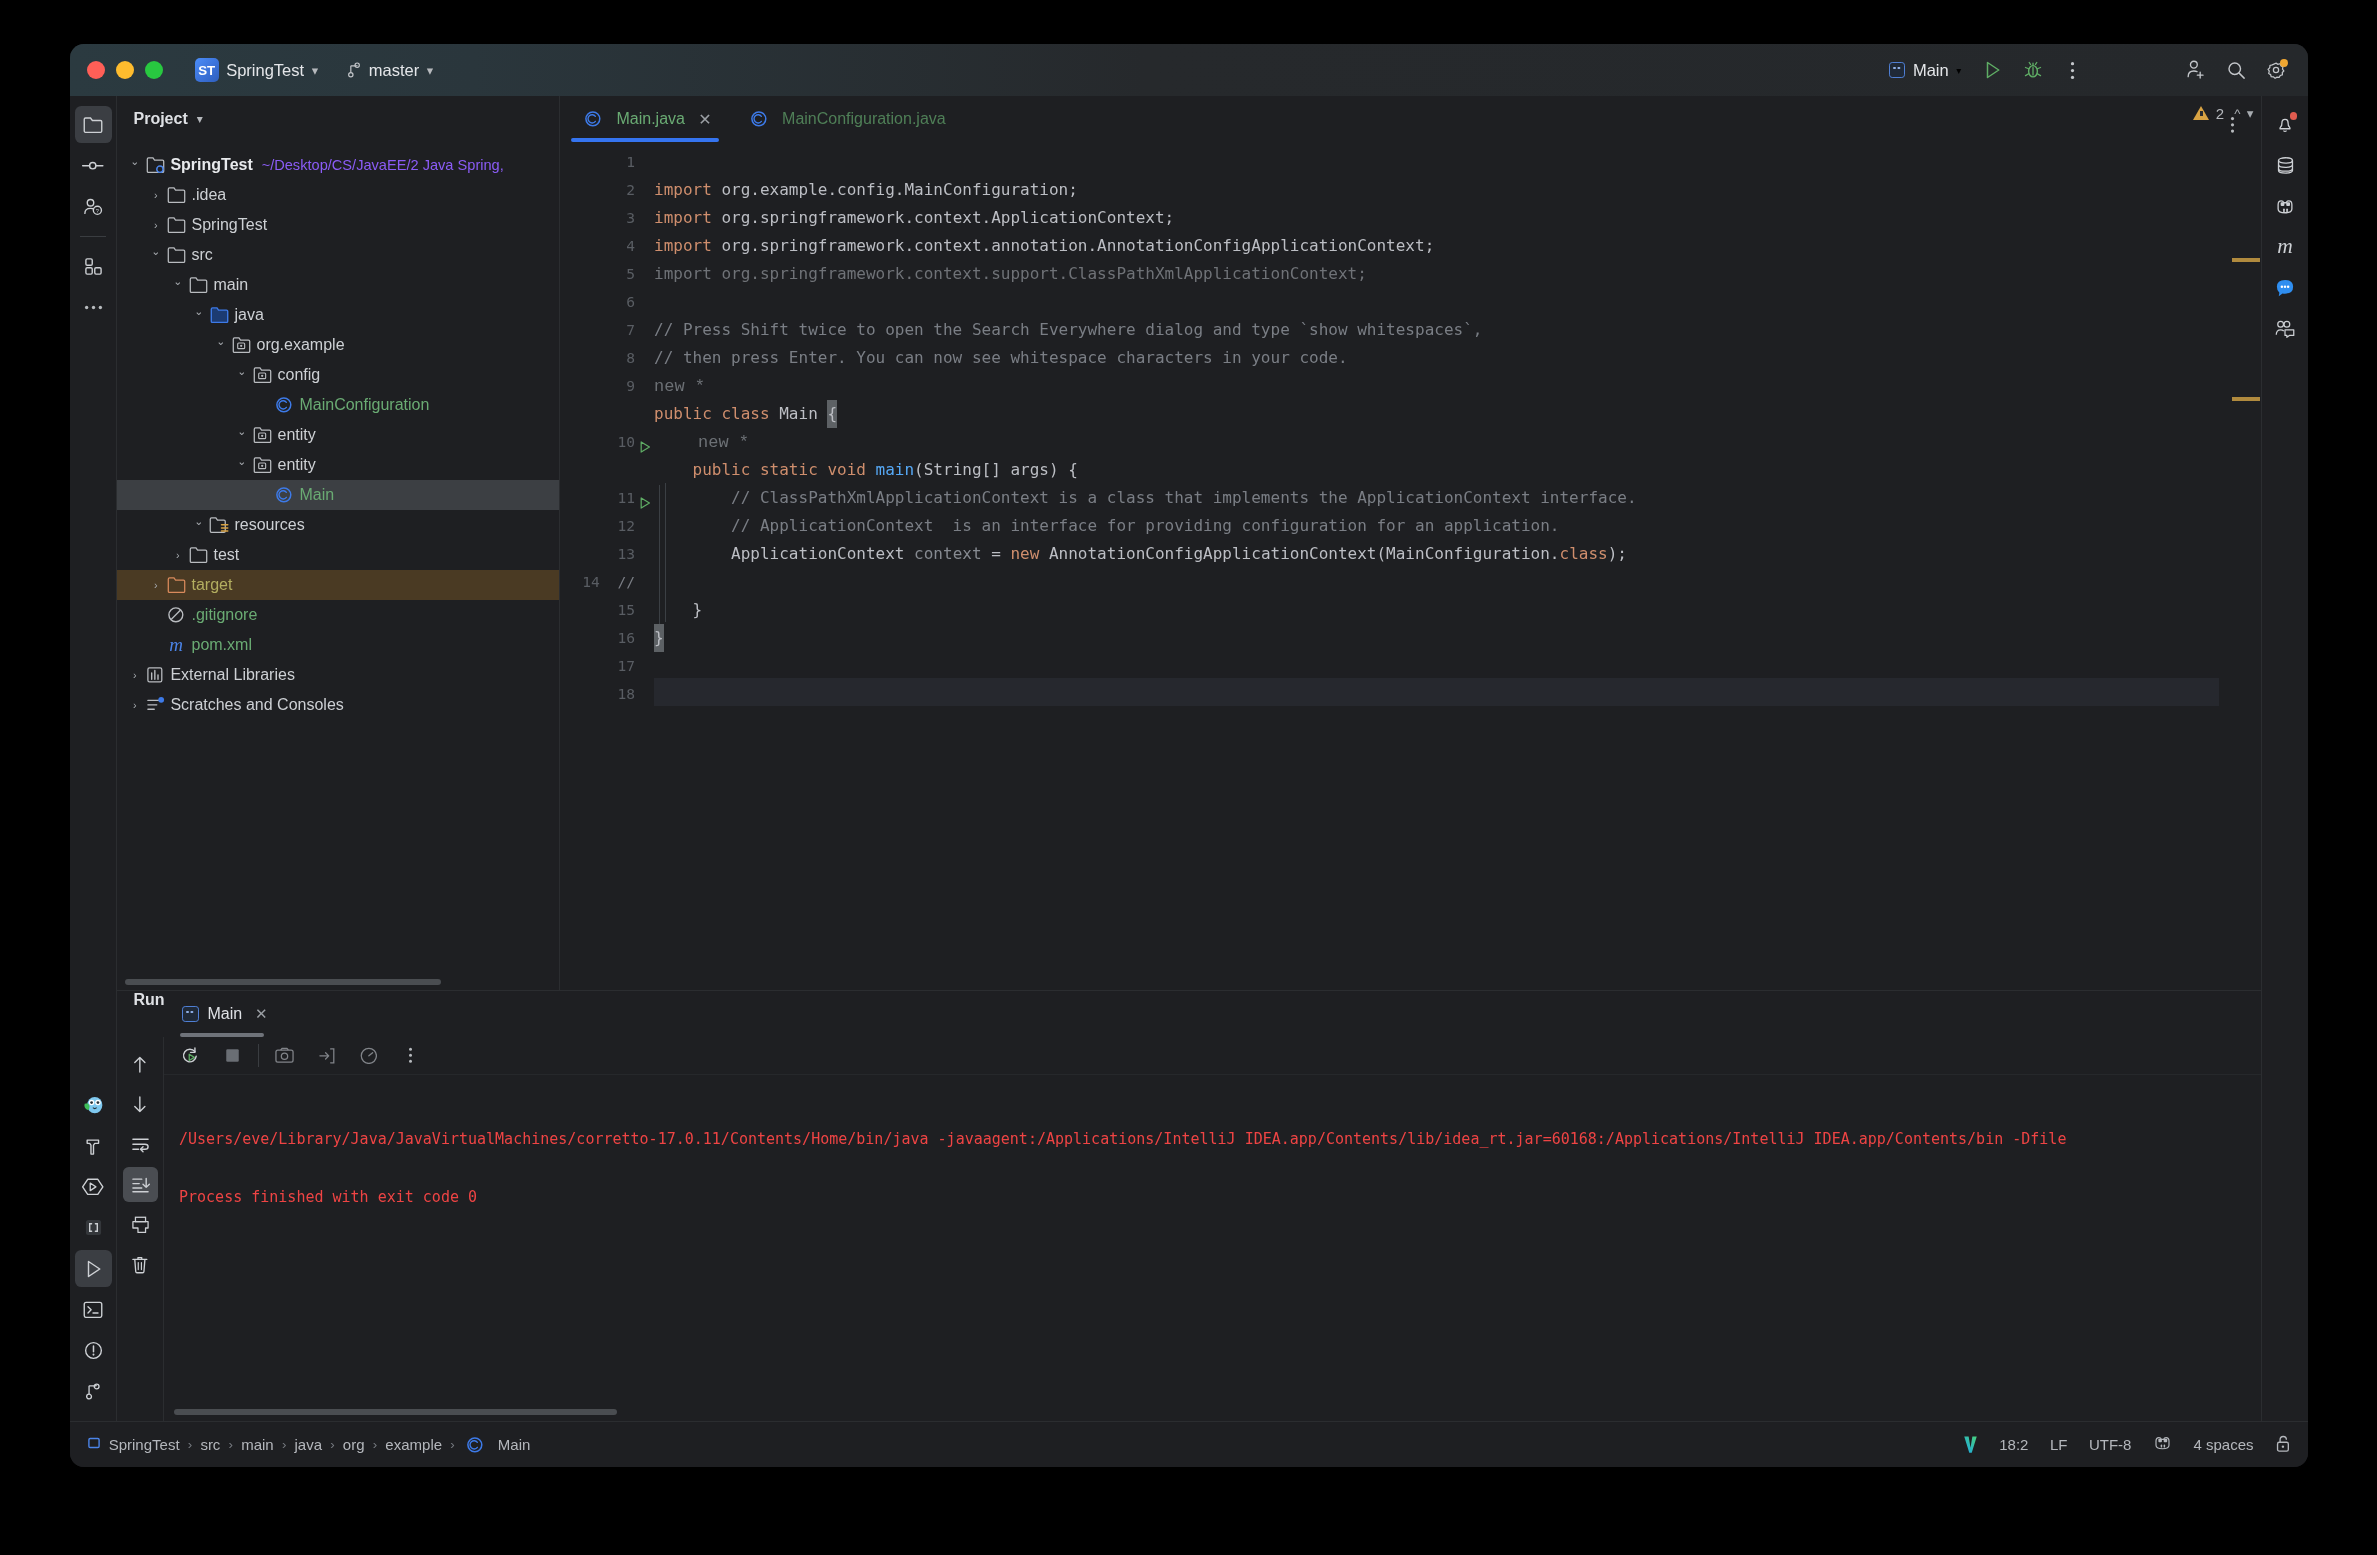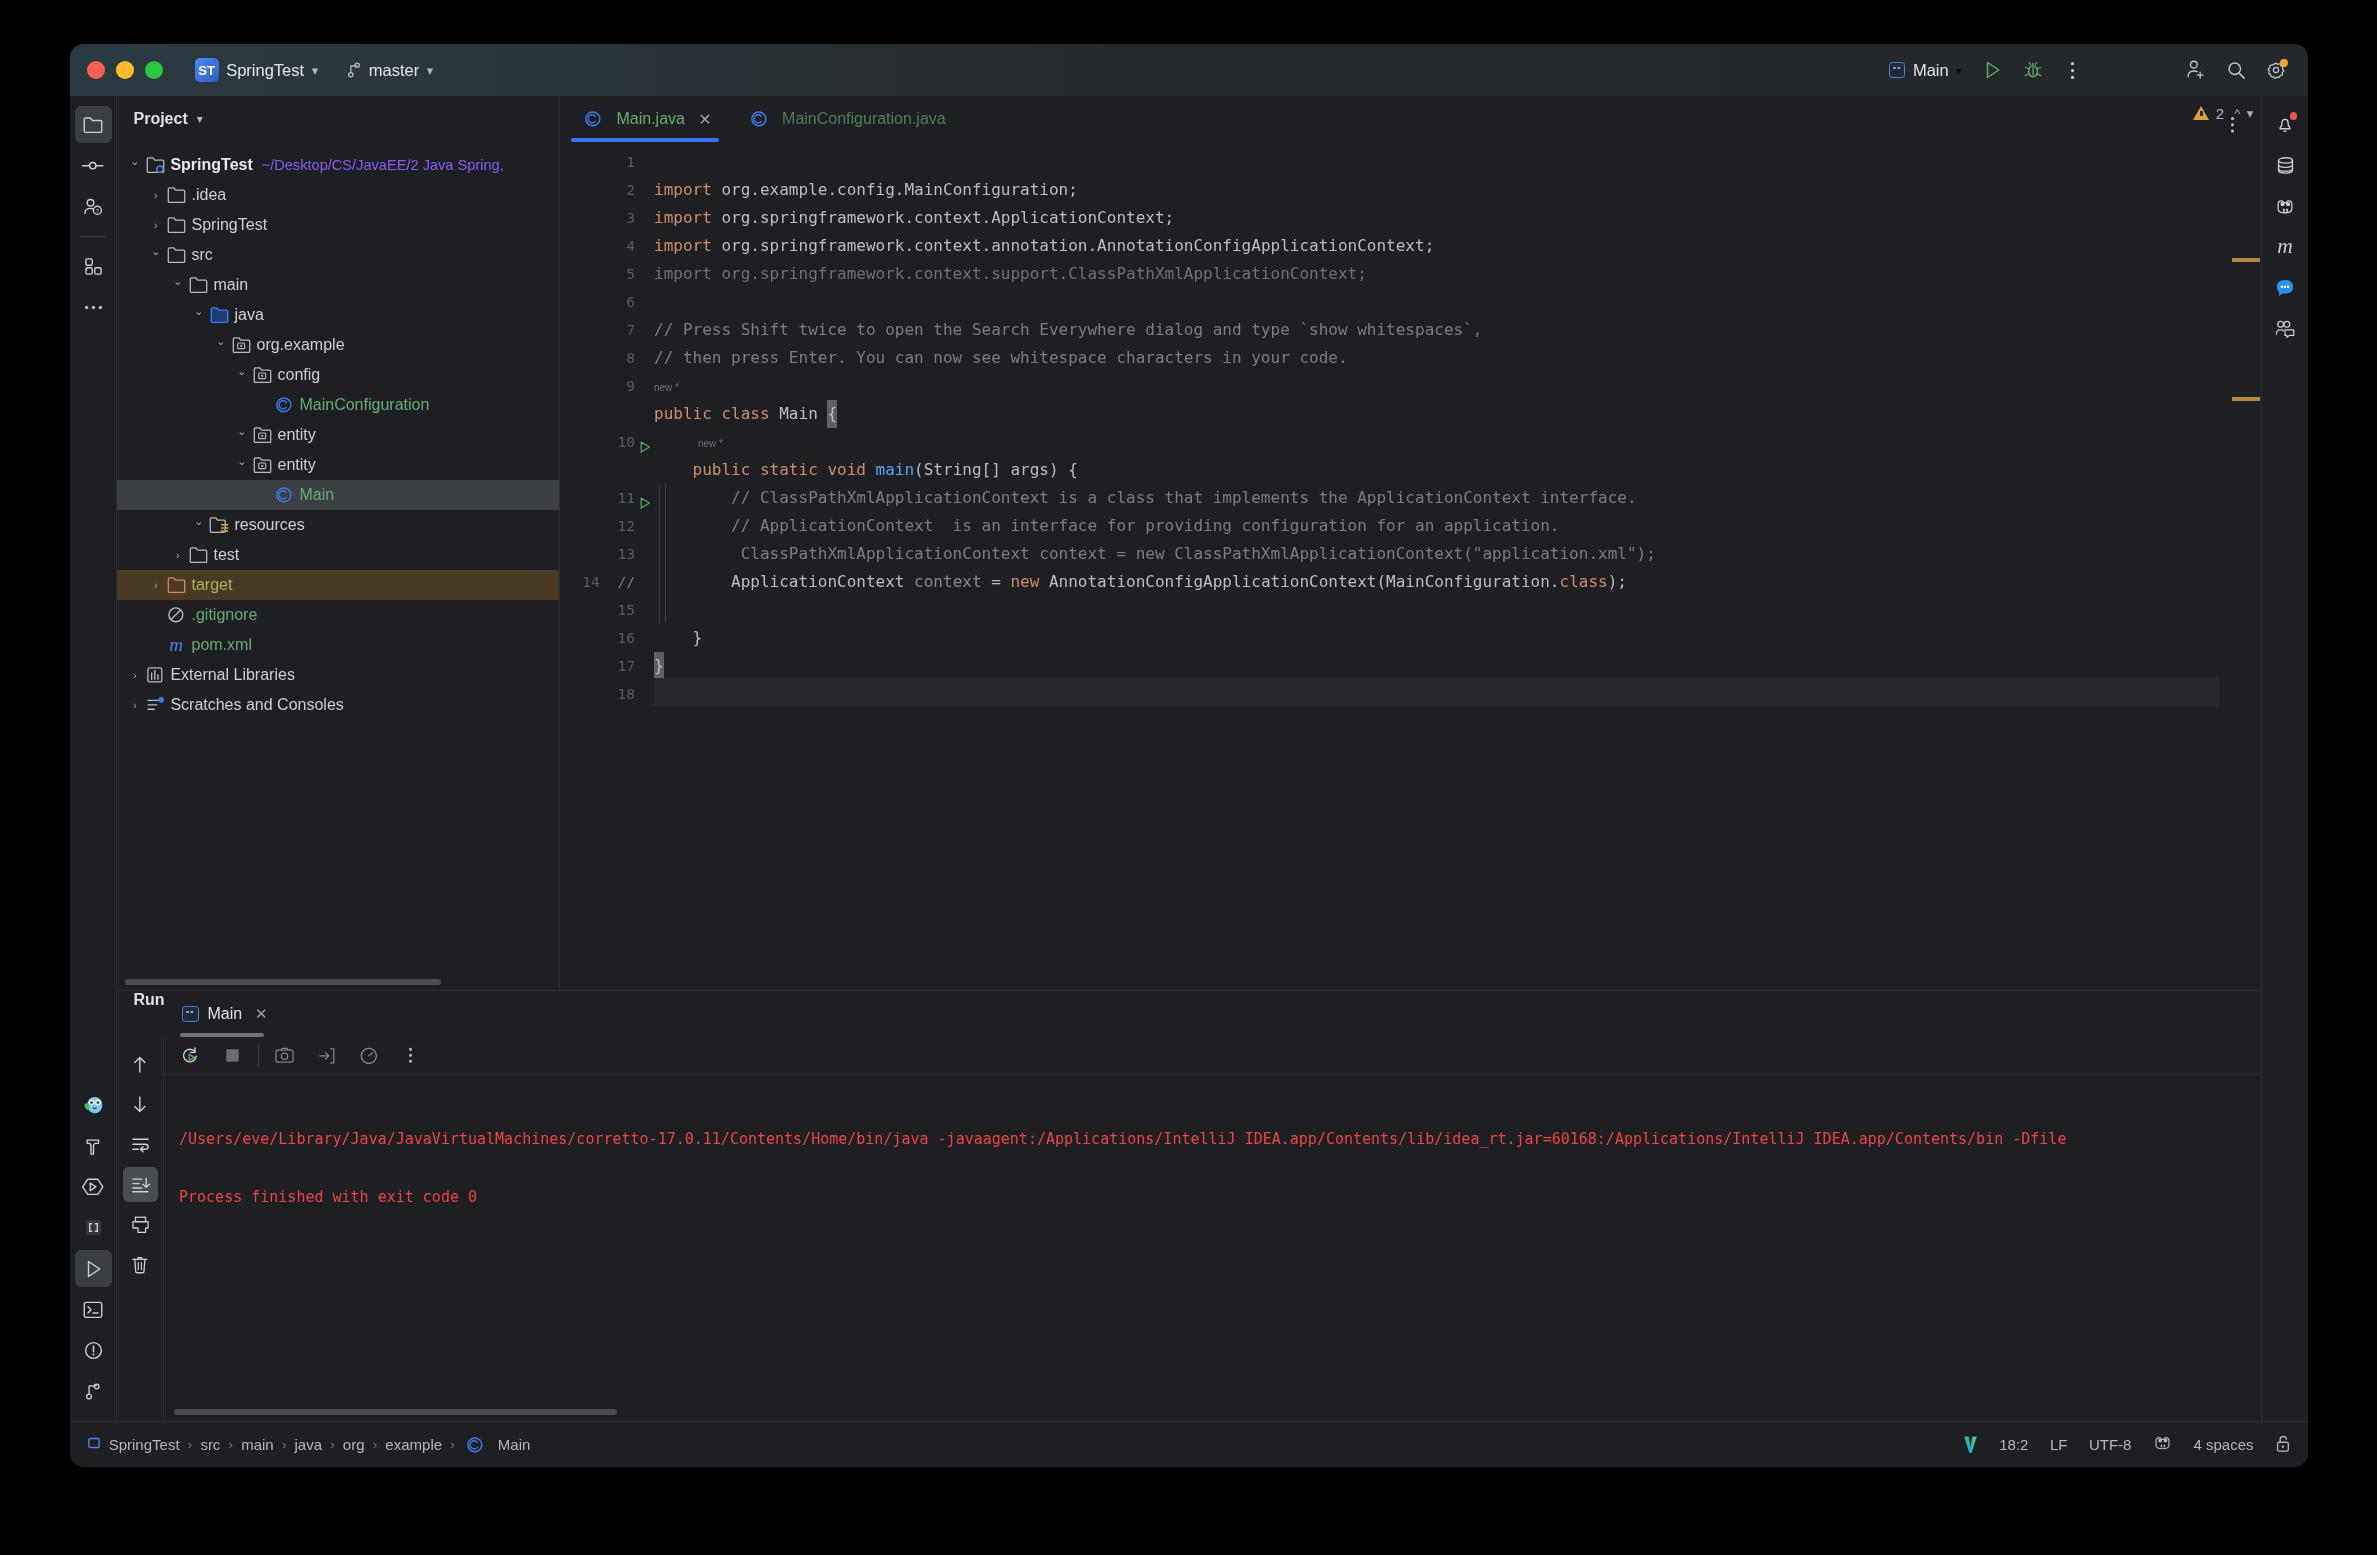--- a/index.html
+++ b/index.html
@@ -120,21 +120,21 @@
     font-family:"DejaVu Sans Mono", monospace;
     font-size:16px; white-space:pre; color:#bcbec4;
   }
   .gn { color:#595d63; font-size:14.6px; font-family:"DejaVu Sans Mono", monospace; padding-right:19px; position:relative; }
   .gn .play { position:absolute; right:2.5px; top:7px; }
   .kw { color:#cf8e6d; }
   .cmt { color:#7a7e85; }
   .fn { color:#56a8f5; }
   .dim { color:#6f7277; }
   .param { color:#868a91; }
-  .inlay { color:#6c7075; font-size:10px; font-family:Liberation Sans, sans-serif; }
+  .inlay { color:#6c7075; font-size:17px; font-family:Liberation Mono, monospace; }
   .caret-blk { display:inline-block; background:#5d6165; color:#bcbec4; }
   .cur-line { position:absolute; left:0; right:0; height:28px; background:#26282e; }
   .indent-guide { position:absolute; width:0.6px; background:#3b3f44; }
   .code-fold-line { position:absolute; width:0.6px; background:#3b3f44; }
 
   .editor-right-gutter {
     position:absolute; right:0; top:46px; bottom:0; width:42px; background:#1e1f22;
   }
   .insp { position:absolute; right:7.6px; top:8.9px; display:flex; align-items:center; gap:6.3px; }
   .warn-tri { width:0;height:0;border-left:8.2px solid transparent;border-right:8.2px solid transparent;border-bottom:14.6px solid #d9a343; position:relative;}
@@ -622,21 +622,20 @@
                   <div class="cl"><span class="dim">import org.springframework.context.support.ClassPathXmlApplicationContext;</span></div>
                   <div class="cl"></div>
                   <div class="cl"><span class="cmt">// Press Shift twice to open the Search Everywhere dialog and type `show whitespaces`,</span></div>
                   <div class="cl"><span class="cmt">// then press Enter. You can now see whitespace characters in your code.</span></div>
                   <div class="cl"><span class="inlay" style="margin-left: 0px;">new *</span></div>
                   <div class="cl"><span class="kw">public class </span><span>Main </span><span class="caret-blk">{</span></div>
                   <div class="cl"><span class="inlay" style="margin-left: 44px;">new *</span></div>
                   <div class="cl"><span class="kw">    public static void </span><span class="fn">main</span><span>(String[] args) {</span></div>
                   <div class="cl"><span class="cmt">        // ClassPathXmlApplicationContext is a class that implements the ApplicationContext interface.</span></div>
                   <div class="cl"><span class="cmt">        // ApplicationContext  is an interface for providing configuration for an application.</span></div>
-                  <div class="cl"><span class="cmt">         ClassPathXmlApplicationContext context = new ClassPathXmlApplicationContext("application.xml");</span></div>
                   <div class="cl"><span>        ApplicationContext </span><span class="param">context </span><span>= </span><span class="kw">new </span><span>AnnotationConfigApplicationContext(MainConfiguration.</span><span class="kw">class</span><span>);</span></div>
                   <div class="cl"></div>
                   <div class="cl"><span>    }</span></div>
                   <div class="cl"><span class="caret-blk">}</span></div>
                   <div class="code-fold-line" style="left: 11.4px; top: 341px; height: 139px;"></div>
                 </div>
             <div class="editor-right-gutter">
               <div class="mark" style="top:70px;"></div>
               <div class="mark" style="top:209px;"></div>
             </div>

